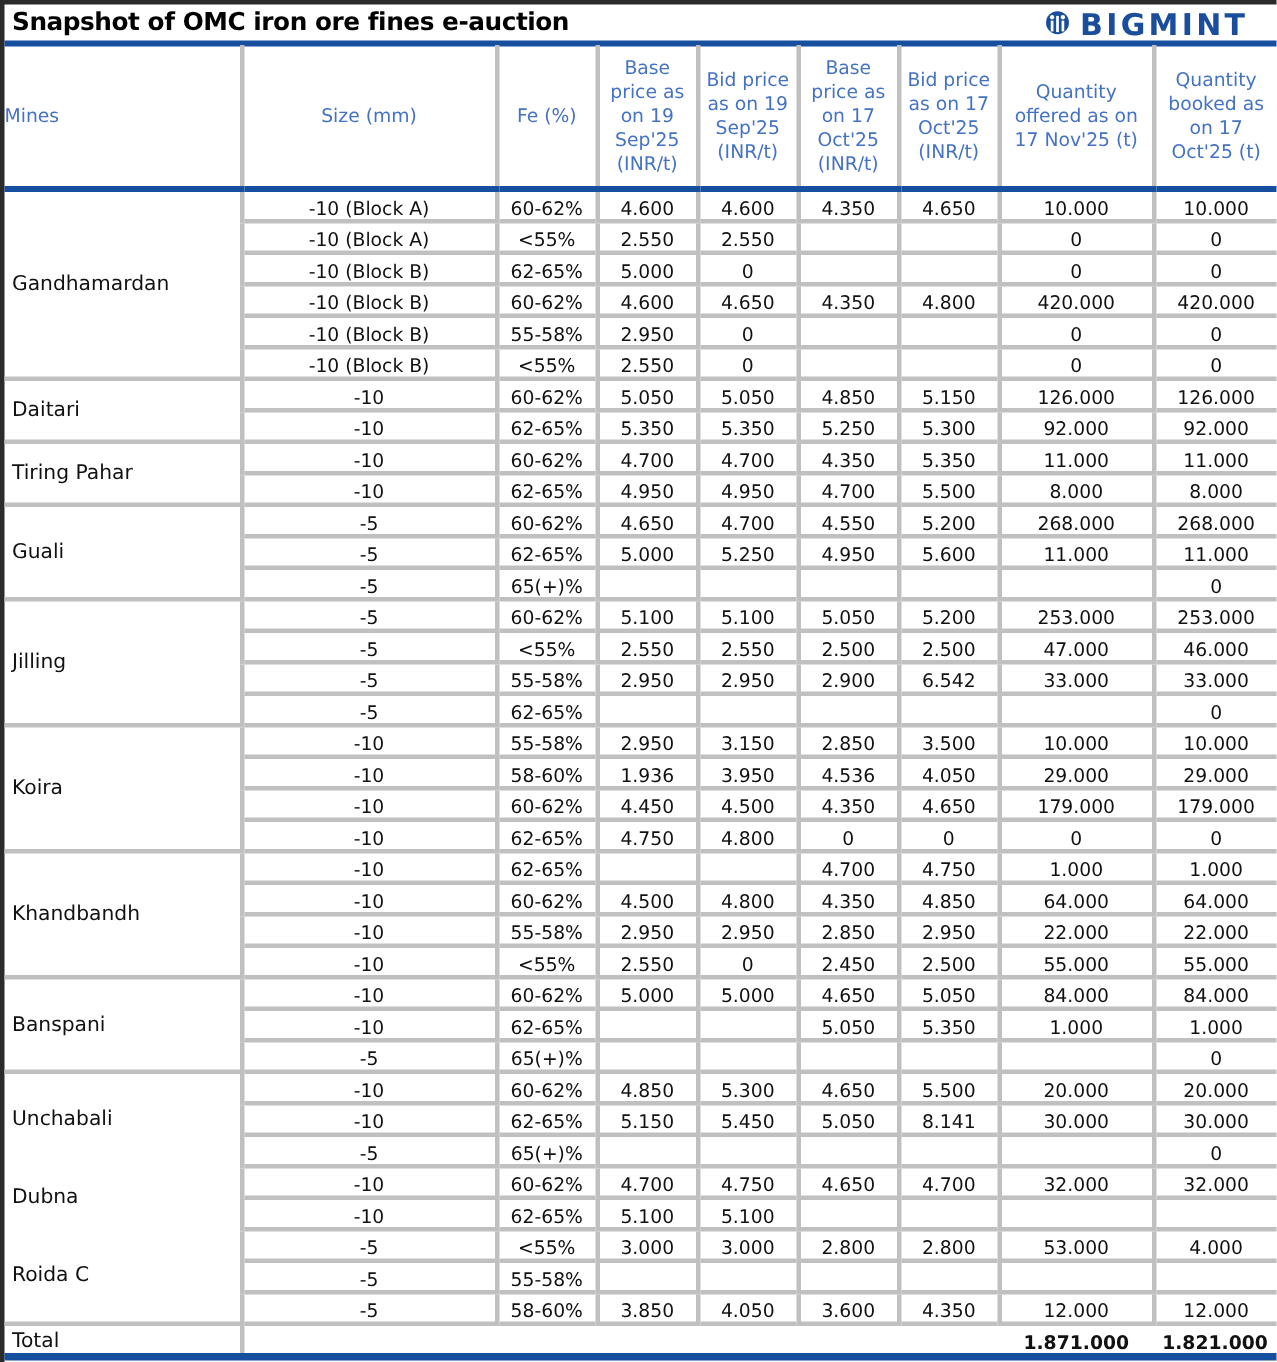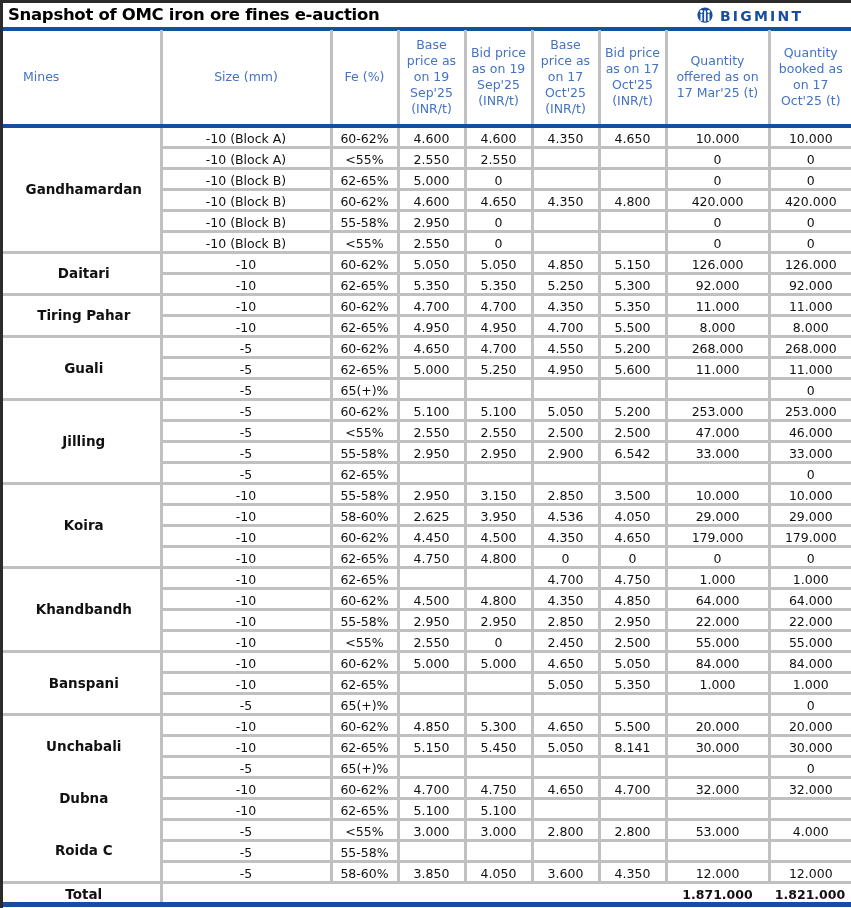--- a/index.html
+++ b/index.html
@@ -5,32 +5,32 @@
   html, body { margin: 0; padding: 0; background: #ffffff; }
   body { width: 851px; height: 908px; position: relative; overflow: hidden;
          font-family: "DejaVu Sans", sans-serif; color: #111; }
   .frame { position: absolute; left: 0; top: 0; width: 851px; height: 908px;
            border-left: 3px solid #2b2b2b; border-top: 3px solid #2b2b2b; box-sizing: border-box; background:#fff; }
   .title-row { position: absolute; left: 3px; top: 3px; width: 848px; height: 24px; }
   .title { position: absolute; left: 5px; top: 2px; font-size: 16.5px; font-weight: bold;
            letter-spacing: -0.3px; color: #000; white-space: nowrap; }
   .brand { position: absolute; left: 693px; top: 3px; height: 20px; display: flex; align-items: center; }
   .brand-icon { width: 18px; height: 18px; margin-right: 6px; }
-  .brand-text { font-family: "DejaVu Sans", sans-serif; font-weight: bold; font-size: 14px;
+  .brand-text { font-family: "DejaVu Sans", sans-serif; font-weight: bold; font-size: 20px;
                 color: #1a4e9c; letter-spacing: 2.2px; }
   .rule { position: absolute; left: 3px; width: 848px; height: 4px; background: #164f9e; }
   table { position: absolute; left: 3px; top: 30px; border-collapse: collapse; table-layout: fixed;
           width: 848px; font-size: 12.5px; }
   th { color: #4472c4; font-weight: normal; font-size: 12.5px; line-height: 16px;
        vertical-align: middle; text-align: center; padding: 0 2px; height: 94px;
        border-left: 3px solid #c0c0c0; }
-  th.mines { text-align: left; padding-left: 20px; border-left: none; }
+  th.mines { text-align: left; padding-left: 0; border-left: none; }
   td { height: 18px; padding: 0; text-align: center; vertical-align: bottom; line-height: 15px;
        border-left: 3px solid #c0c0c0; border-top: 3px solid #c0c0c0; white-space: nowrap; }
-  td.mine { text-align: center; vertical-align: middle; font-weight: bold; font-size: 13.5px;
+  td.mine { text-align: left; vertical-align: middle; font-weight: normal; font-size: 13.5px;
             padding-left: 5px; border-left: none; }
   td.noborder-top { border-top: none; }
   tbody tr.first td { border-top: 4px solid #164f9e; }
   tr.total td { height: 18px; margin-left: 24px; }
   tr.total td.mine { vertical-align: bottom; }
   td.tot { font-weight: bold; }
   td.blank-span { border-left: 3px solid #c0c0c0; }
   .bottom-rule { position: absolute; left: 3px; top: 902px; width: 848px; height: 5px; background:#164f9e; }
 </style>
 </head>
@@ -68,21 +68,21 @@
   </colgroup>
   <thead>
     <tr id="header-row">
         <th class="mines">Mines</th>
         <th>Size (mm)</th>
         <th>Fe (%)</th>
         <th>Base price as on 19 Sep'25 (INR/t)</th>
         <th>Bid price as on 19 Sep'25 (INR/t)</th>
         <th>Base price as on 17 Oct'25 (INR/t)</th>
         <th>Bid price as on 17 Oct'25 (INR/t)</th>
-        <th>Quantity offered as on 17 Mar'25 (t)</th>
+        <th>Quantity offered as on 17 Nov'25 (t)</th>
         <th>Quantity booked as on 17 Oct'25 (t)</th>
       </tr>
   </thead>
   <tbody id="table-body">
       <tr class="first">
         <td class="mine" rowspan="6">Gandhamardan</td>
         <td>-10 (Block A)</td>
         <td>60-62%</td>
         <td>4.600</td>
         <td>4.600</td>
@@ -262,21 +262,21 @@
         <td>2.950</td>
         <td>3.150</td>
         <td>2.850</td>
         <td>3.500</td>
         <td>10.000</td>
         <td>10.000</td>
       </tr>
       <tr>
         <td>-10</td>
         <td>58-60%</td>
-        <td>2.625</td>
+        <td>1.936</td>
         <td>3.950</td>
         <td>4.536</td>
         <td>4.050</td>
         <td>29.000</td>
         <td>29.000</td>
       </tr>
       <tr>
         <td>-10</td>
         <td>60-62%</td>
         <td>4.450</td>

